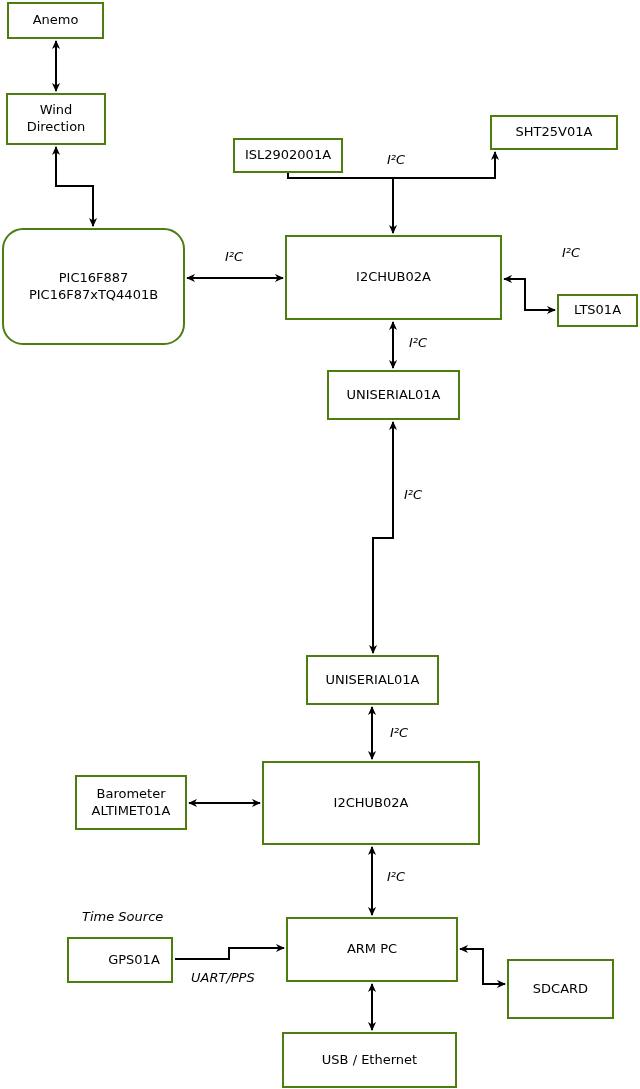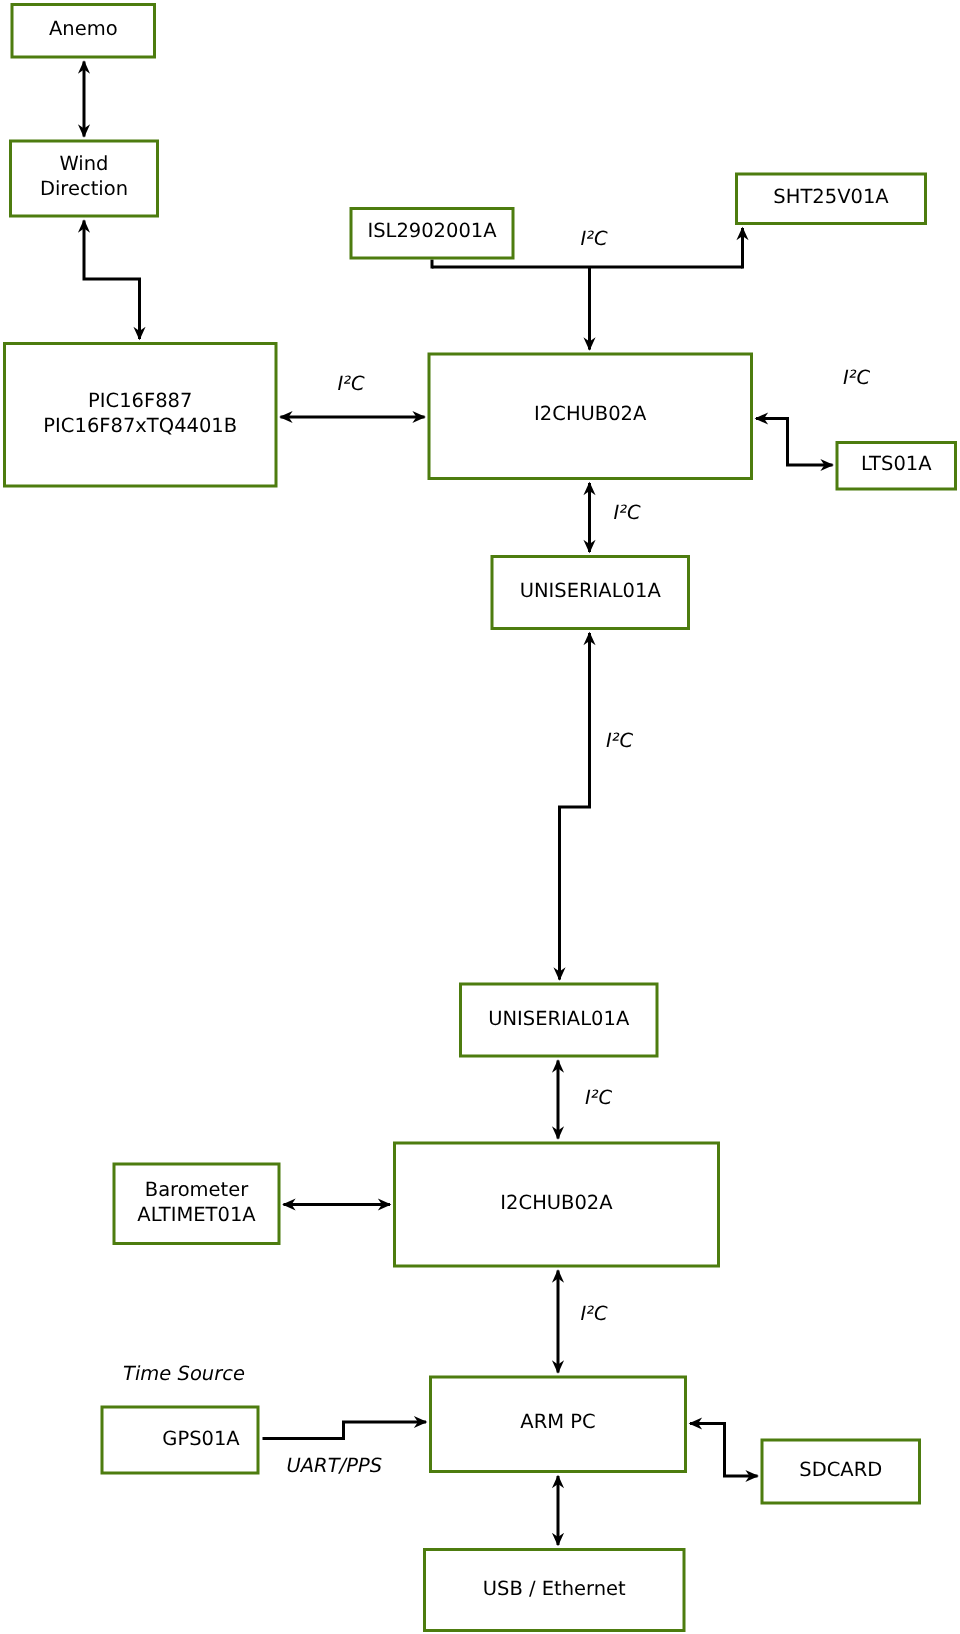--- a/index.html
+++ b/index.html
@@ -34,32 +34,32 @@
   .edge-label {
     position: absolute;
     font-size: 13px;
     line-height: 1;
     white-space: nowrap;
     font-style: italic;
   }
   
   #n-anemo { left: 7px;   top: 2px;    width: 97px;  height: 37px; }
   #n-wind  { left: 6px;   top: 93px;   width: 100px; height: 52px; }
-  #n-pic   { left: 2px;   top: 228px;  width: 183px; height: 97px; }
+  #n-pic   { left: 2px;   top: 228px;  width: 183px; height: 117px; border-radius: 21px; }
   #n-isl   { left: 233px; top: 115px;  width: 110px; height: 35px; margin-top: 23px; }
   #n-sht   { left: 446px; top: 115px;  width: 128px; height: 35px; margin-left: 44px; }
   #n-hub1  { left: 285px; top: 235px;  width: 217px; height: 85px; }
   #n-lts   { left: 557px; top: 294px;  width: 81px;  height: 33px; }
   #n-uni1  { left: 327px; top: 370px;  width: 133px; height: 50px; }
   #n-uni2  { left: 306px; top: 655px;  width: 133px; height: 50px; }
   #n-hub2  { left: 262px; top: 761px;  width: 218px; height: 84px; }
   #n-baro  { left: 75px;  top: 775px;  width: 112px; height: 55px; }
   #n-gps   { left: 67px;  top: 937px;  width: 106px; height: 46px; padding-left: 28px; }
   #n-arm   { left: 286px; top: 917px;  width: 172px; height: 65px; }
-  #n-sd    { left: 507px; top: 959px;  width: 107px; height: 44px; }
+  #n-sd    { left: 507px; top: 959px;  width: 107px; height: 60px; }
   #n-usb   { left: 282px; top: 1032px; width: 175px; height: 56px; }
   
   #l-i2c-pic       { left: 225px; top: 250px; }
   #l-i2c-top       { left: 387px; top: 153px; }
   #l-i2c-lts       { left: 562px; top: 246px; }
   #l-i2c-hub1-uni1 { left: 409px; top: 336px; }
   #l-i2c-long      { left: 404px; top: 488px; }
   #l-i2c-uni2-hub2 { left: 390px; top: 726px; }
   #l-i2c-hub2-arm  { left: 387px; top: 870px; }
   #l-uart          { left: 191px; top: 971px; text-align: right; }

